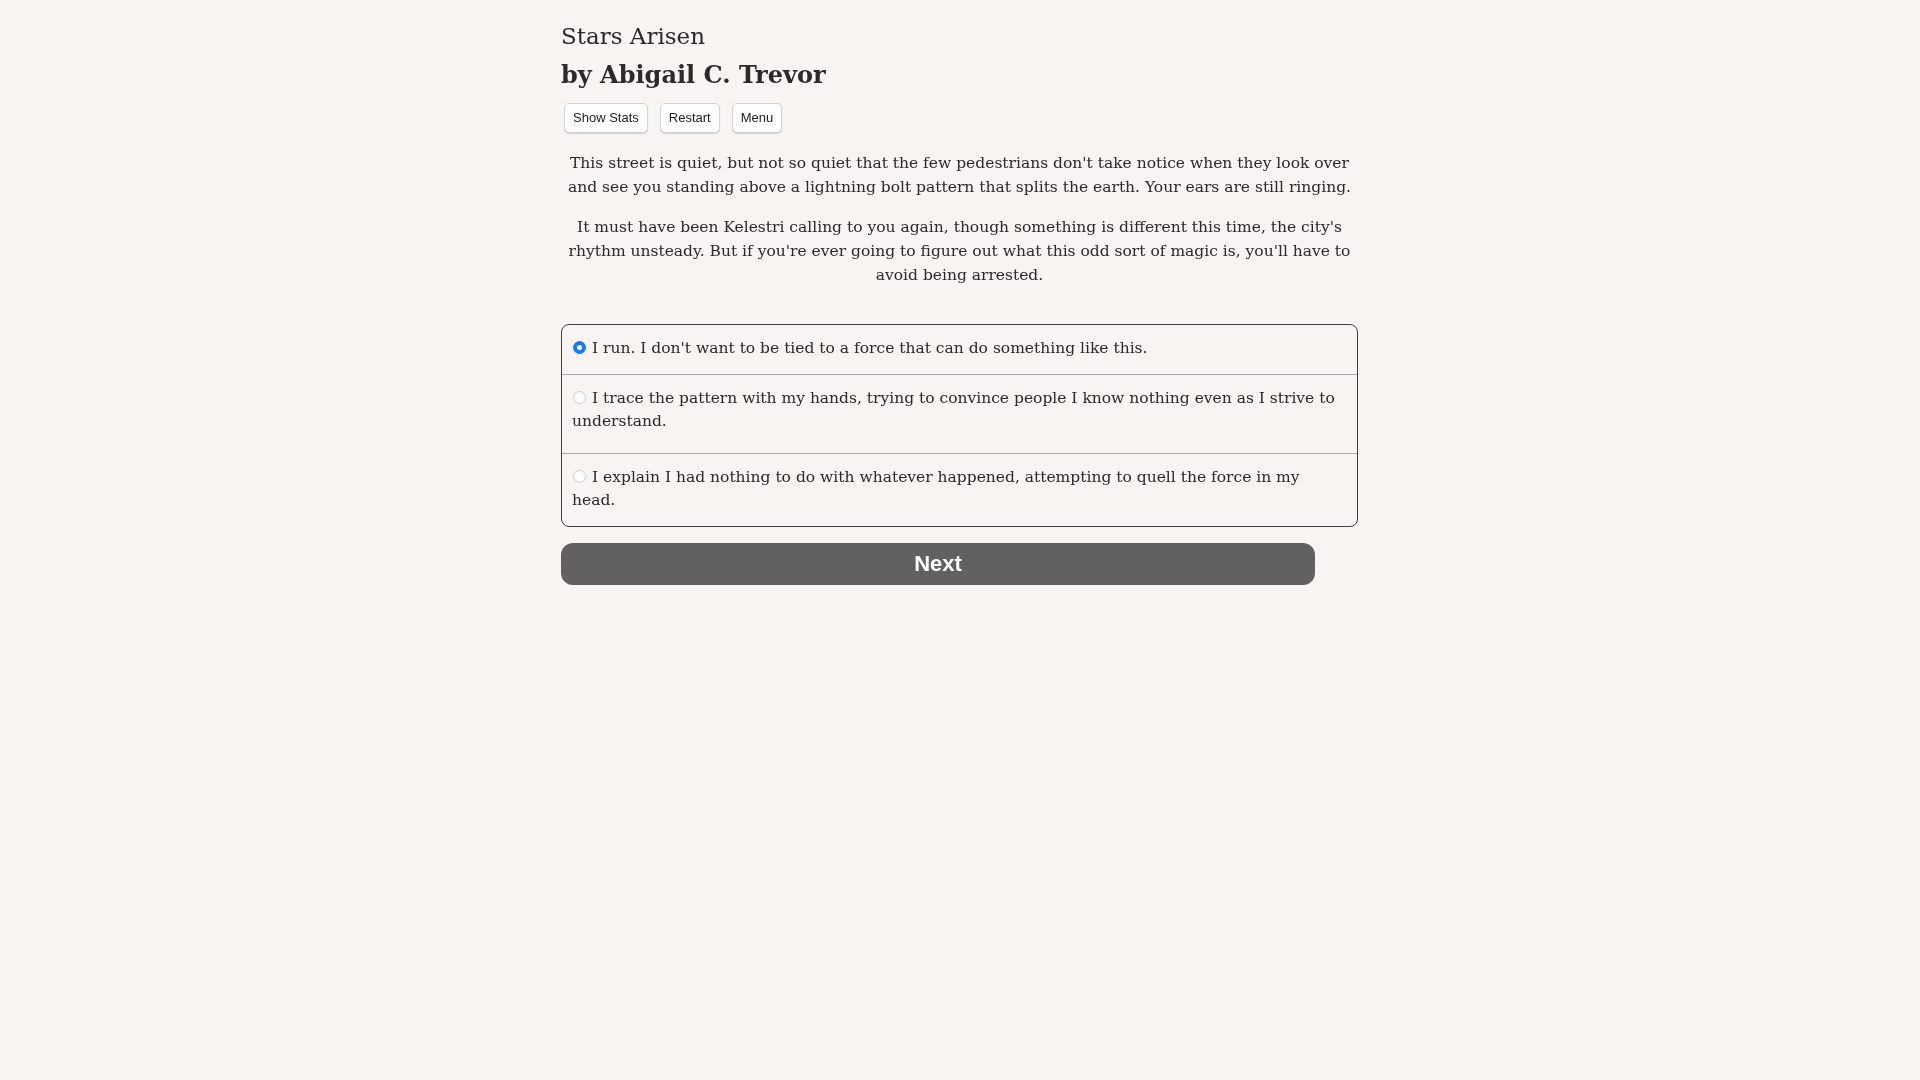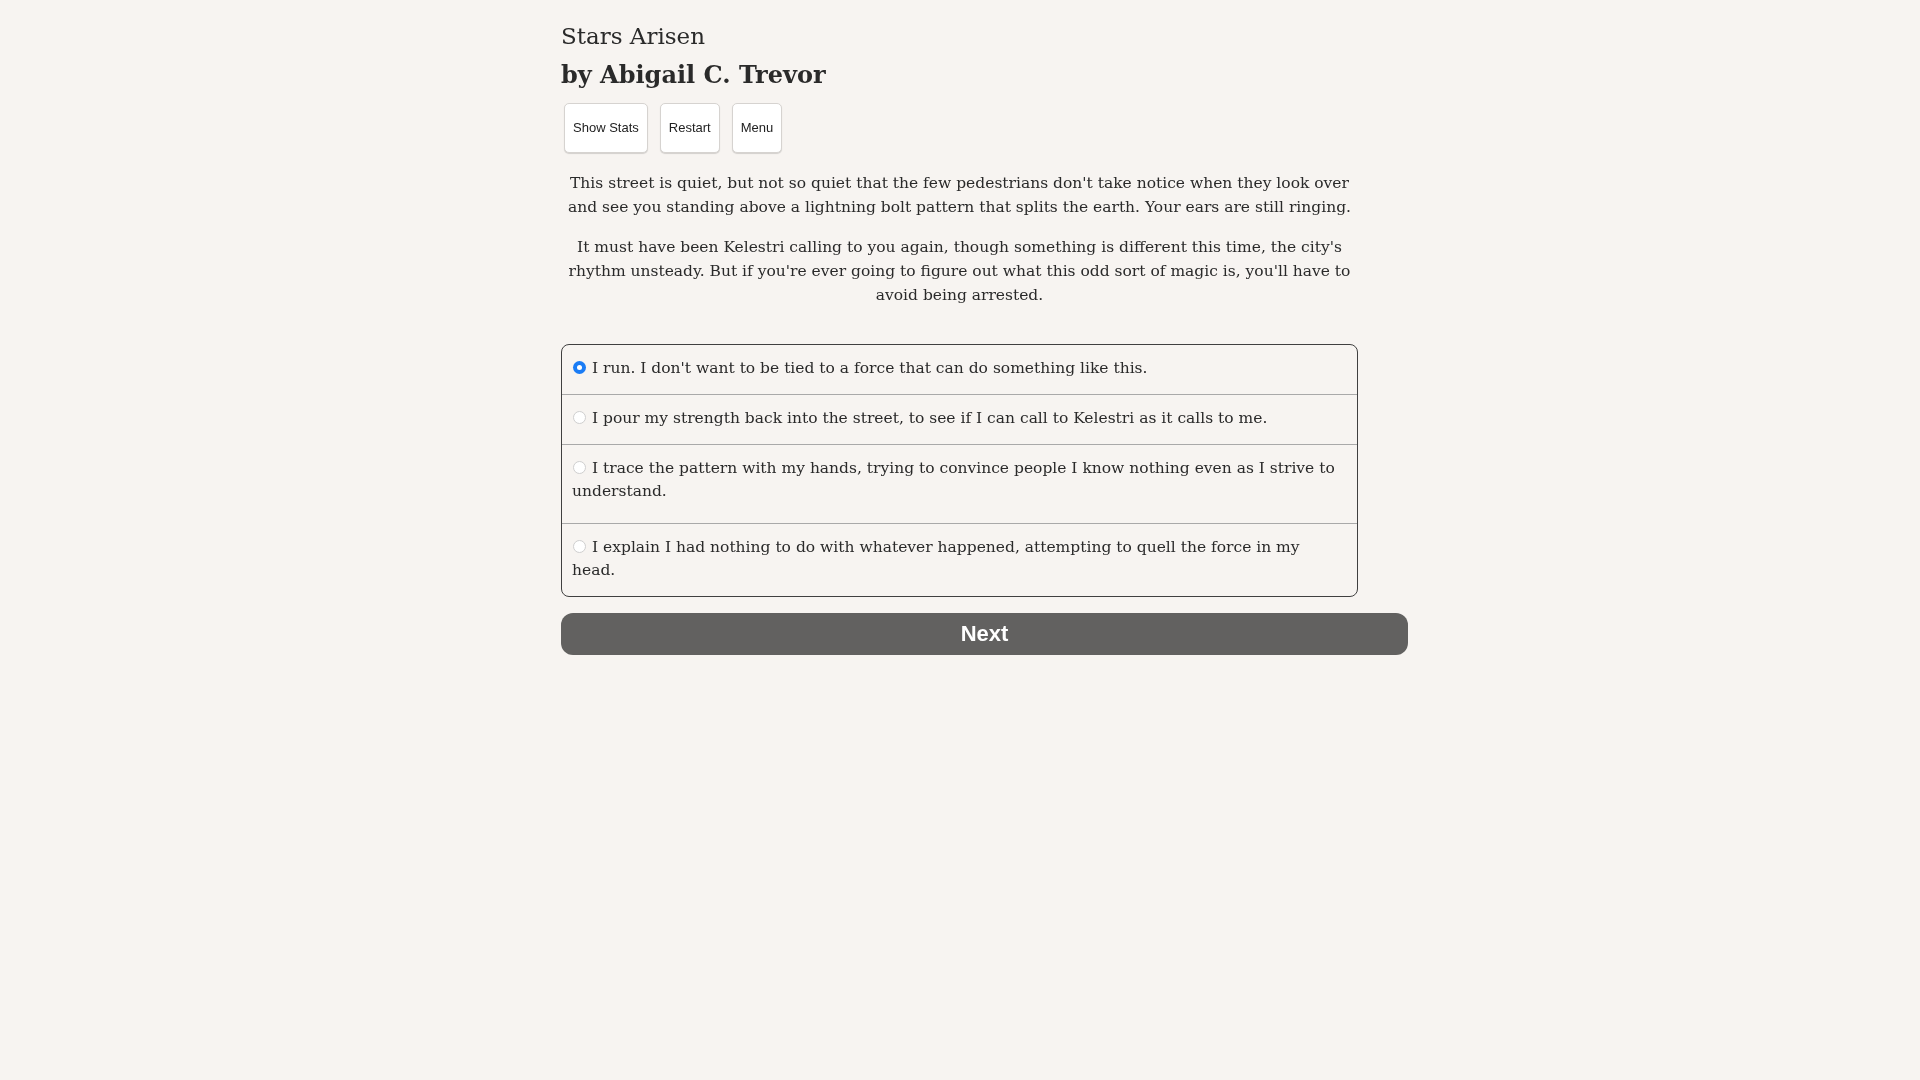--- a/index.html
+++ b/index.html
@@ -1,52 +1,49 @@
 <!DOCTYPE html>
 <html><head>
 <meta charset="utf-8">
 <style>
   html, body { margin:0; padding:0; }
   body { width:1920px; height:1080px; background:#f7f4f1; color:#2a2a2a; font-family:"DejaVu Serif","Liberation Serif",serif; overflow:hidden; }
   .main { position:absolute; left:561px; top:0; width:797px; }
   .title { margin:22px 0 0 0; font-size:23px; font-weight:normal; line-height:28px; }
   .byline { margin:14px 0 0 0; font-size:24px; line-height:22px; }
   .btns { margin-top:17px; display:flex; gap:12px; padding-left:3px; }
-  .btn { font-family:"Liberation Sans",sans-serif; font-size:13px; background:#fff; border:1px solid #d6d3d0; border-radius:5px; padding:16px 8px; box-shadow:0 1px 1px rgba(0,0,0,0.15); color:#222; line-height:16px; }
+  .btn { font-family:"Liberation Sans",sans-serif; font-size:13px; background:#fff; border:1px solid #d6d3d0; border-radius:5px; padding:6px 8px; box-shadow:0 1px 1px rgba(0,0,0,0.15); color:#222; line-height:16px; }
   .para { font-size:15.5px; line-height:24px; margin:18px 0 0 0;text-align:center; }
   .para + .para { margin-top:16px; }
   .choices { margin-top:37px; border:1px solid #404040; border-radius:8px; overflow:hidden; }
   .choice { display:block; border-top:1px solid #a9a9a9; padding:12px 10px 14px 10px; font-size:15.5px; line-height:23px; }
   .choice:first-child { border-top:none; }
   .radio { display:inline-block; width:13px; height:13px; border-radius:50%; border:1px solid #cfcfcf; background:#fff; vertical-align:-1px; margin:0 6px 0 1px; box-sizing:border-box; }
   .radio.on { background:#1a7cf5; border:none; position:relative; }
   .radio.on::after { content:""; position:absolute; left:4px; top:4px; width:5px; height:5px; border-radius:50%; background:#fff; }
-  .next { margin-top:16px; width:847px; height:42px; background:#626160; color:#fff; border:none; border-radius:12px; font-family:"Liberation Sans",sans-serif; font-weight:bold; font-size:22px; }
+  .next { margin-top:16px; width:754px; height:42px; background:#626160; color:#fff; border:none; border-radius:12px; font-family:"Liberation Sans",sans-serif; font-weight:bold; font-size:22px; }
 </style>
 </head>
 <body>
 
 <div class="main">
   <h1 class="title">Stars Arisen</h1>
   <h2 class="byline">by Abigail C. Trevor</h2>
   <div class="btns">
     <button class="btn">Show Stats</button>
     <button class="btn">Restart</button>
     <button class="btn">Menu</button>
   </div>
   <p class="para">This street is quiet, but not so quiet that the few pedestrians don't take notice when they look over and see you standing above a lightning bolt pattern that splits the earth. Your ears are still ringing.</p>
   <p class="para">It must have been Kelestri calling to you again, though something is different this time, the city's rhythm unsteady. But if you're ever going to figure out what this odd sort of magic is, you'll have to avoid being arrested.</p>
 
   <div class="choices">
     <label class="choice">
       <span class="radio on"></span><span>I run. I don't want to be tied to a force that can do something like this.</span>
     </label>
-    <label class="choice">
-      <span class="radio"></span><span>I pour my strength back into the street, to see if I can call to Kelestri as it calls to me.</span>
-    </label>
     <label class="choice" style="padding-bottom:20px;">
       <span class="radio"></span><span>I trace the pattern with my hands, trying to convince people I know nothing even as I strive to understand.</span>
     </label>
     <label class="choice">
       <span class="radio"></span><span>I explain I had nothing to do with whatever happened, attempting to quell the force in my head.</span>
     </label>
   </div>
 
   <button class="next">Next</button>
 </div>

